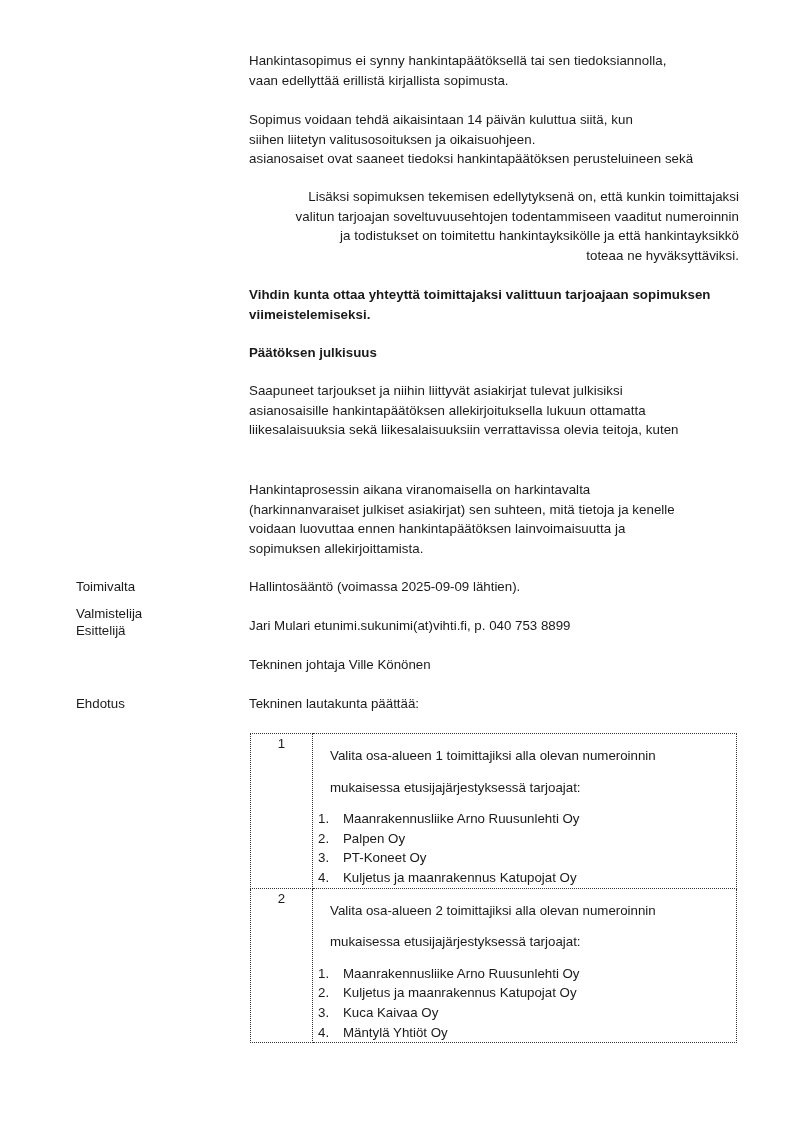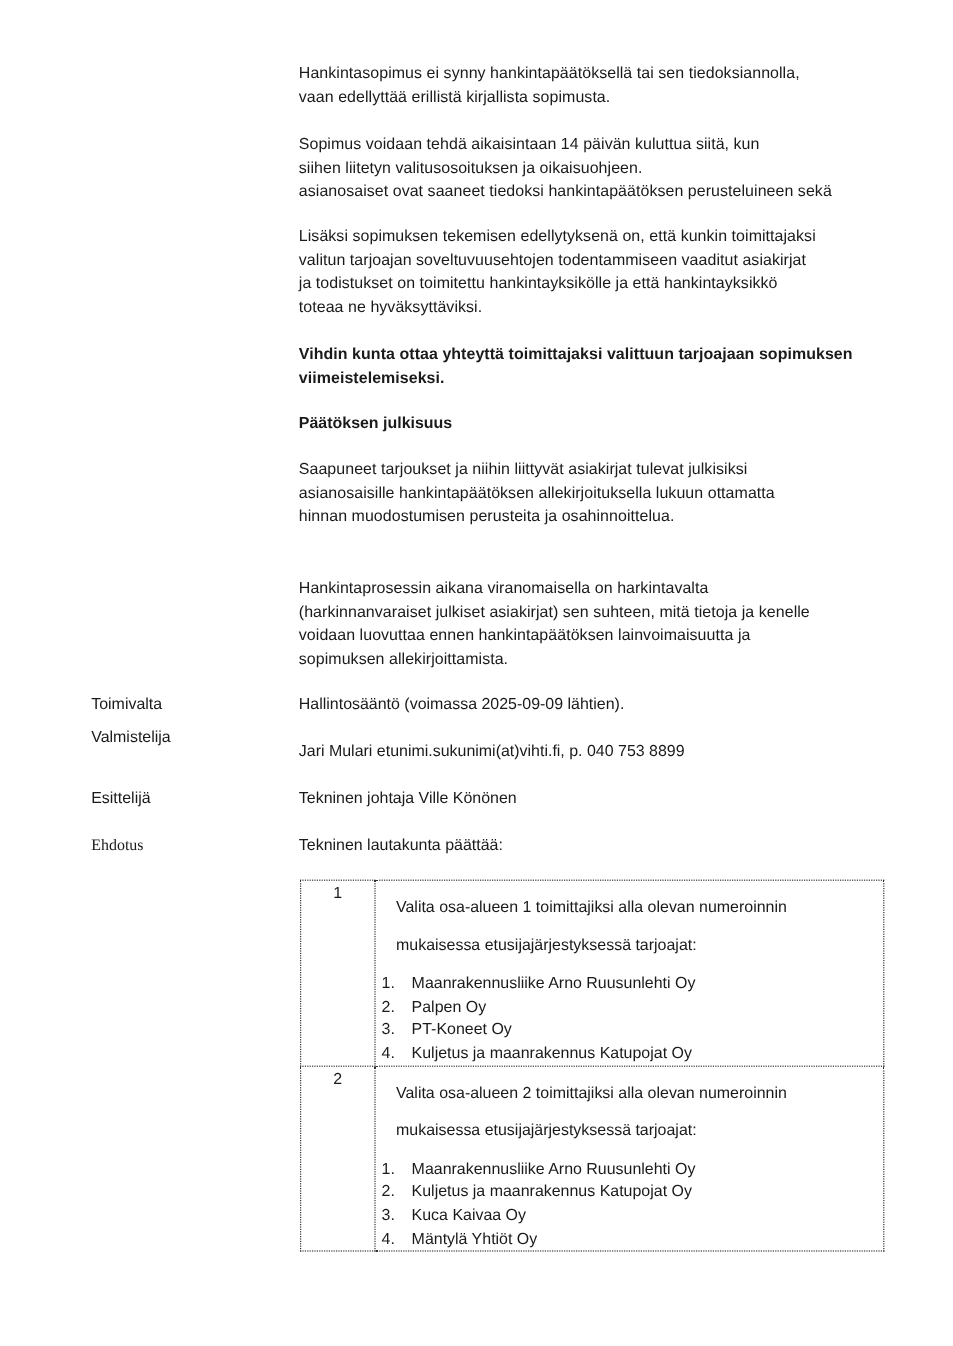--- a/index.html
+++ b/index.html
@@ -42,59 +42,59 @@
     <p class="para">Hankintasopimus ei synny hankintapäätöksellä tai sen tiedoksiannolla,</p>
     <p class="para">vaan edellyttää erillistä kirjallista sopimusta.</p>
   </div>
 
   <div class="body-col" style="top:110px;">
     <p class="para">Sopimus voidaan tehdä aikaisintaan 14 päivän kuluttua siitä, kun</p>
     <p class="para">siihen liitetyn valitusosoituksen ja oikaisuohjeen.</p>
     <p class="para">asianosaiset ovat saaneet tiedoksi hankintapäätöksen perusteluineen sekä</p>
   </div>
 
-  <div class="body-col" style="top:187px;">
+  <div class="body-col" style="top:187px;text-align:right;">
     <p class="para">Lisäksi sopimuksen tekemisen edellytyksenä on, että kunkin toimittajaksi</p>
-    <p class="para">valitun tarjoajan soveltuvuusehtojen todentammiseen vaaditut asiakirjat</p>
+    <p class="para">valitun tarjoajan soveltuvuusehtojen todentammiseen vaaditut numeroinnin</p>
     <p class="para">ja todistukset on toimitettu hankintayksikölle ja että hankintayksikkö</p>
     <p class="para">toteaa ne hyväksyttäviksi.</p>
   </div>
 
   <div class="body-col" style="top:285px;font-weight:bold;">
     <p class="para">Vihdin kunta ottaa yhteyttä toimittajaksi valittuun tarjoajaan sopimuksen</p>
     <p class="para">viimeistelemiseksi.</p>
   </div>
 
   <div class="body-col" style="top:343px;">
     <p class="heading">Päätöksen julkisuus</p>
   </div>
 
   <div class="body-col" style="top:381px;">
     <p class="para">Saapuneet tarjoukset ja niihin liittyvät asiakirjat tulevat julkisiksi</p>
     <p class="para">asianosaisille hankintapäätöksen allekirjoituksella lukuun ottamatta</p>
-    <p class="para">hinnan muodostumisen perusteita ja osahinnoittelua.</p>
+    <p class="para">liikesalaisuuksia sekä liikesalaisuuksiin verrattavissa olevia teitoja, kuten</p>
   </div>
 
   <div class="body-col" style="top:480px;">
     <p class="para">Hankintaprosessin aikana viranomaisella on harkintavalta</p>
     <p class="para">(harkinnanvaraiset julkiset asiakirjat) sen suhteen, mitä tietoja ja kenelle</p>
     <p class="para">voidaan luovuttaa ennen hankintapäätöksen lainvoimaisuutta ja</p>
     <p class="para">sopimuksen allekirjoittamista.</p>
   </div>
 
   <span class="row-label" style="top:577px;">Toimivalta</span>
   <span class="row-value" style="top:577px;">Hallintosääntö (voimassa 2025-09-09 lähtien).</span>
 
   <span class="row-label" style="top:604px;">Valmistelija</span>
   <span class="row-value" style="top:616px;">Jari Mulari  etunimi.sukunimi(at)vihti.fi, p. 040 753 8899</span>
 
-  <span class="row-label" style="top:655px;text-align:center;">Esittelijä</span>
+  <span class="row-label" style="top:621px;text-align:center;">Esittelijä</span>
   <span class="row-value" style="top:655px;">Tekninen johtaja Ville Könönen</span>
 
-  <span class="row-label" style="top:694px;font-family:Liberation Serif, serif;">Ehdotus</span>
+  <span class="row-label" style="top:694px;">Ehdotus</span>
   <span class="row-value" style="top:694px;">Tekninen lautakunta päättää:</span>
 
   <table class="proposal-table">
     <tbody>
         <tr class="row1">
       <td class="num-cell">1</td>
       <td class="content-cell">
         <p class="intro-line">Valita osa-alueen 1 toimittajiksi alla olevan numeroinnin</p>
         <p class="intro-line">mukaisessa etusijajärjestyksessä tarjoajat:</p>
         <ol class="tarjoajat">

